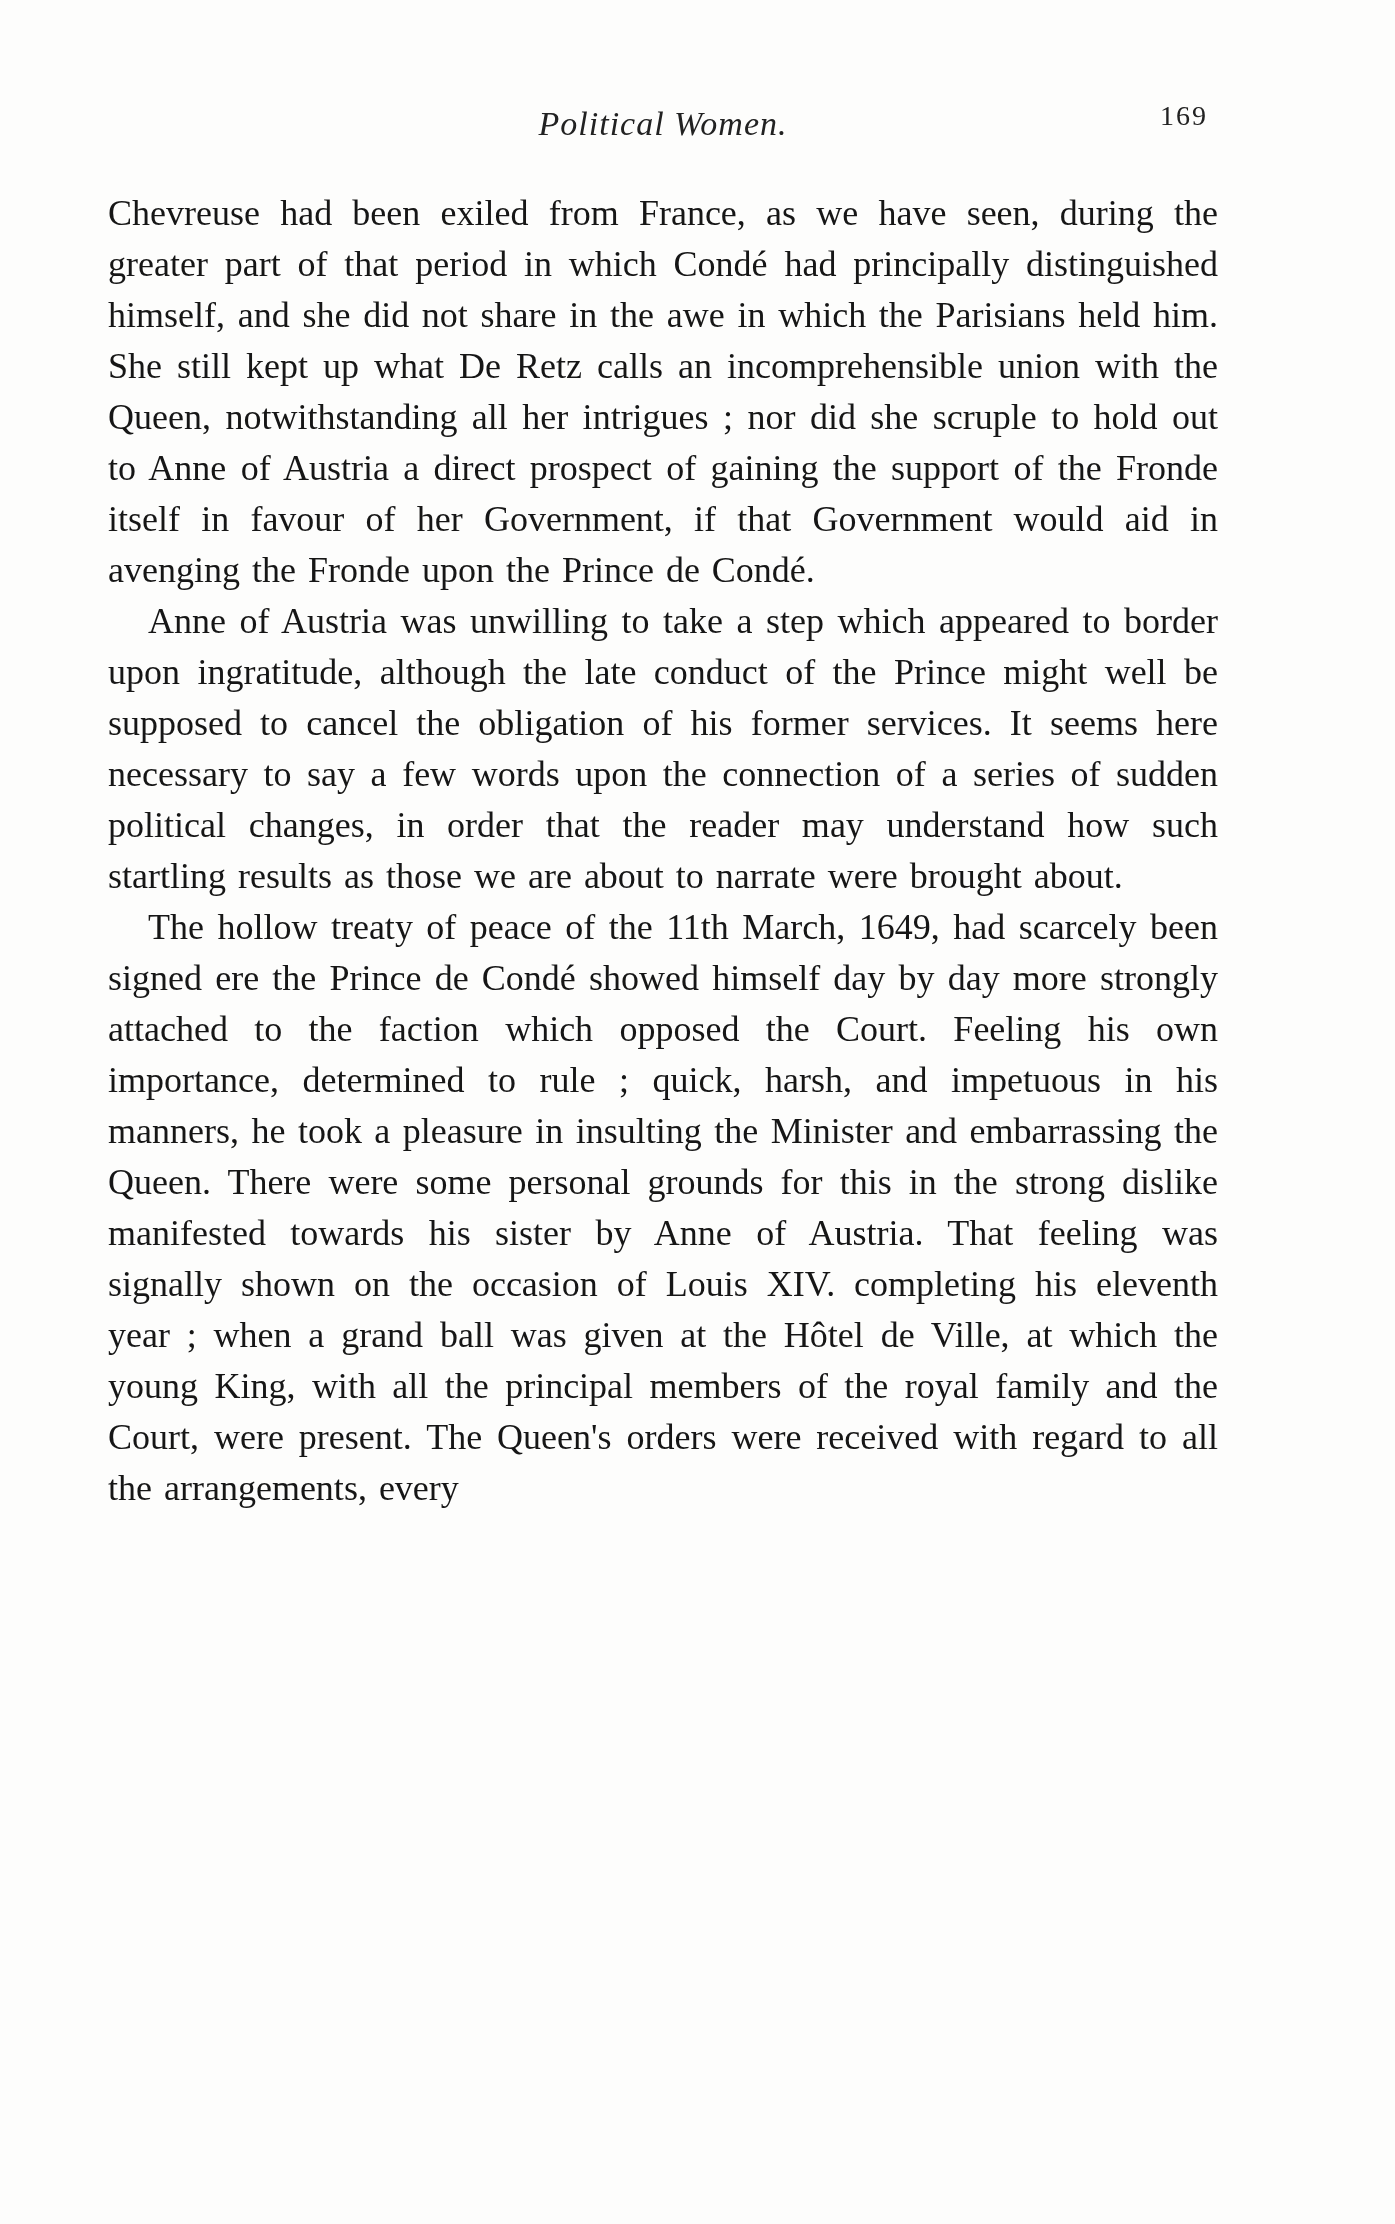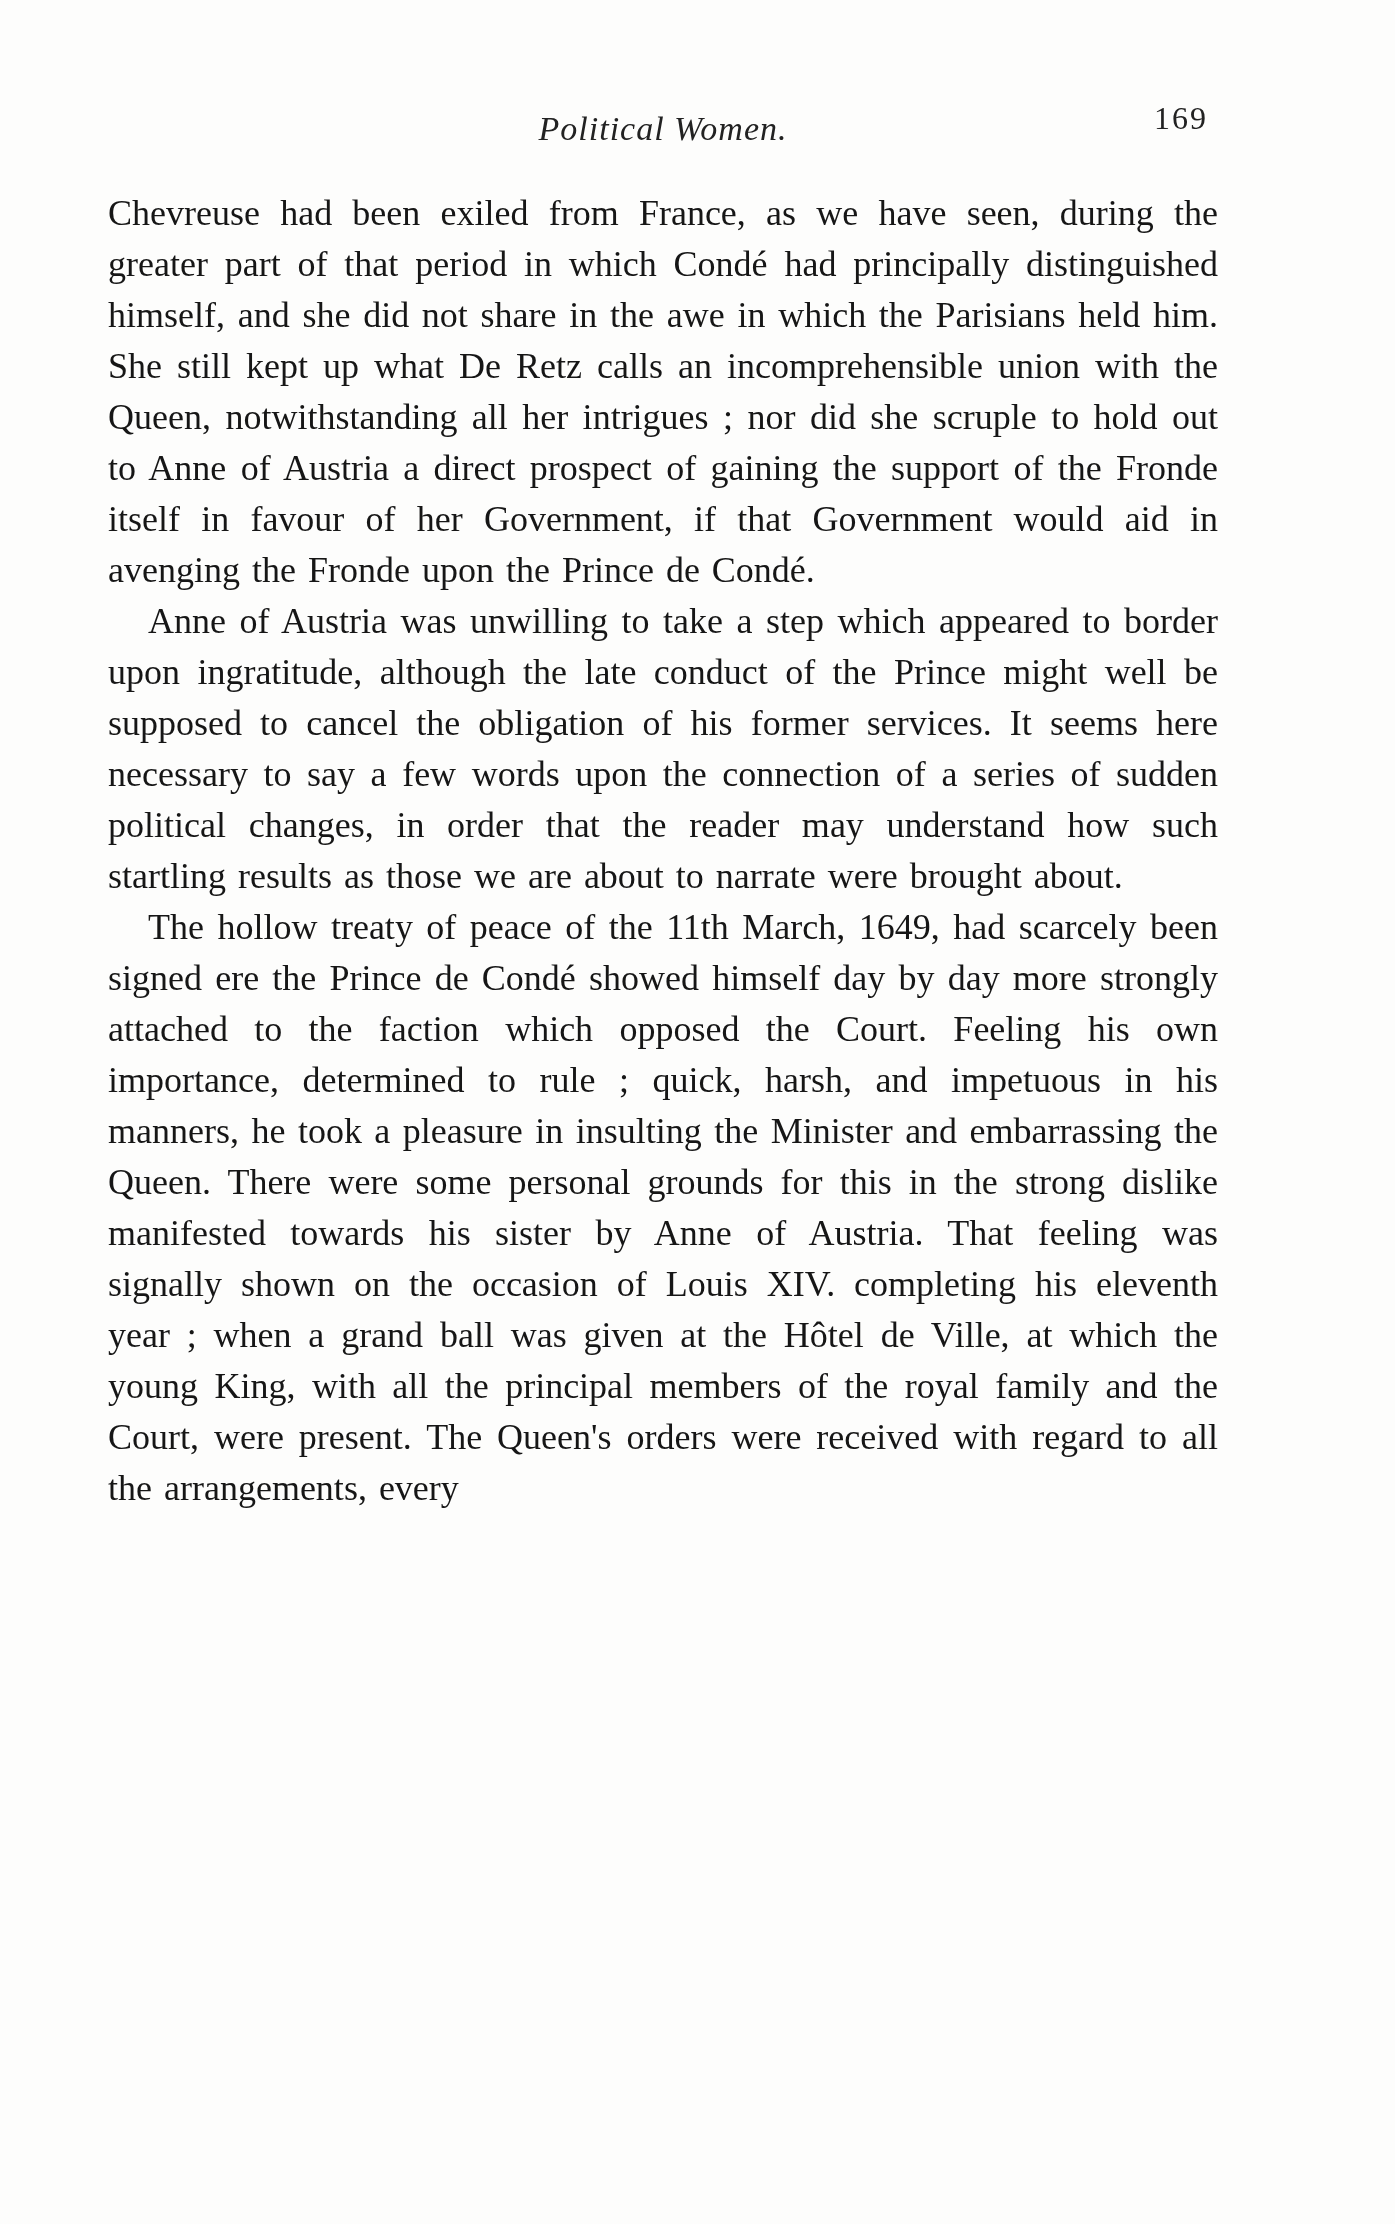--- a/index.html
+++ b/index.html
@@ -18,37 +18,37 @@
     color: #1a1a1a;
   }
   .text-block {
     position: absolute;
     left: 108px;
     top: 100px;
     width: 1110px;
   }
   .page-header {
     display: flex;
-    align-items: flex-end;
+    align-items: center;
     justify-content: center;
     position: relative;
     margin-bottom: 40px;
     height: 48px;
   }
   .running-title {
     font-style: italic;
     font-size: 34px;
     letter-spacing: 1px;
     color: #222;
   }
   .page-number {
     position: absolute;
     right: 10px;
     top: 0;
-    font-size: 32px;
+    font-size: 28px;
     letter-spacing: 2px;
     color: #222;
   }
   .body-text p {
     margin: 0;
     font-size: 36px;
     line-height: 51px;
     text-align: justify;
     text-justify: inter-word;
     word-spacing: 3px;

